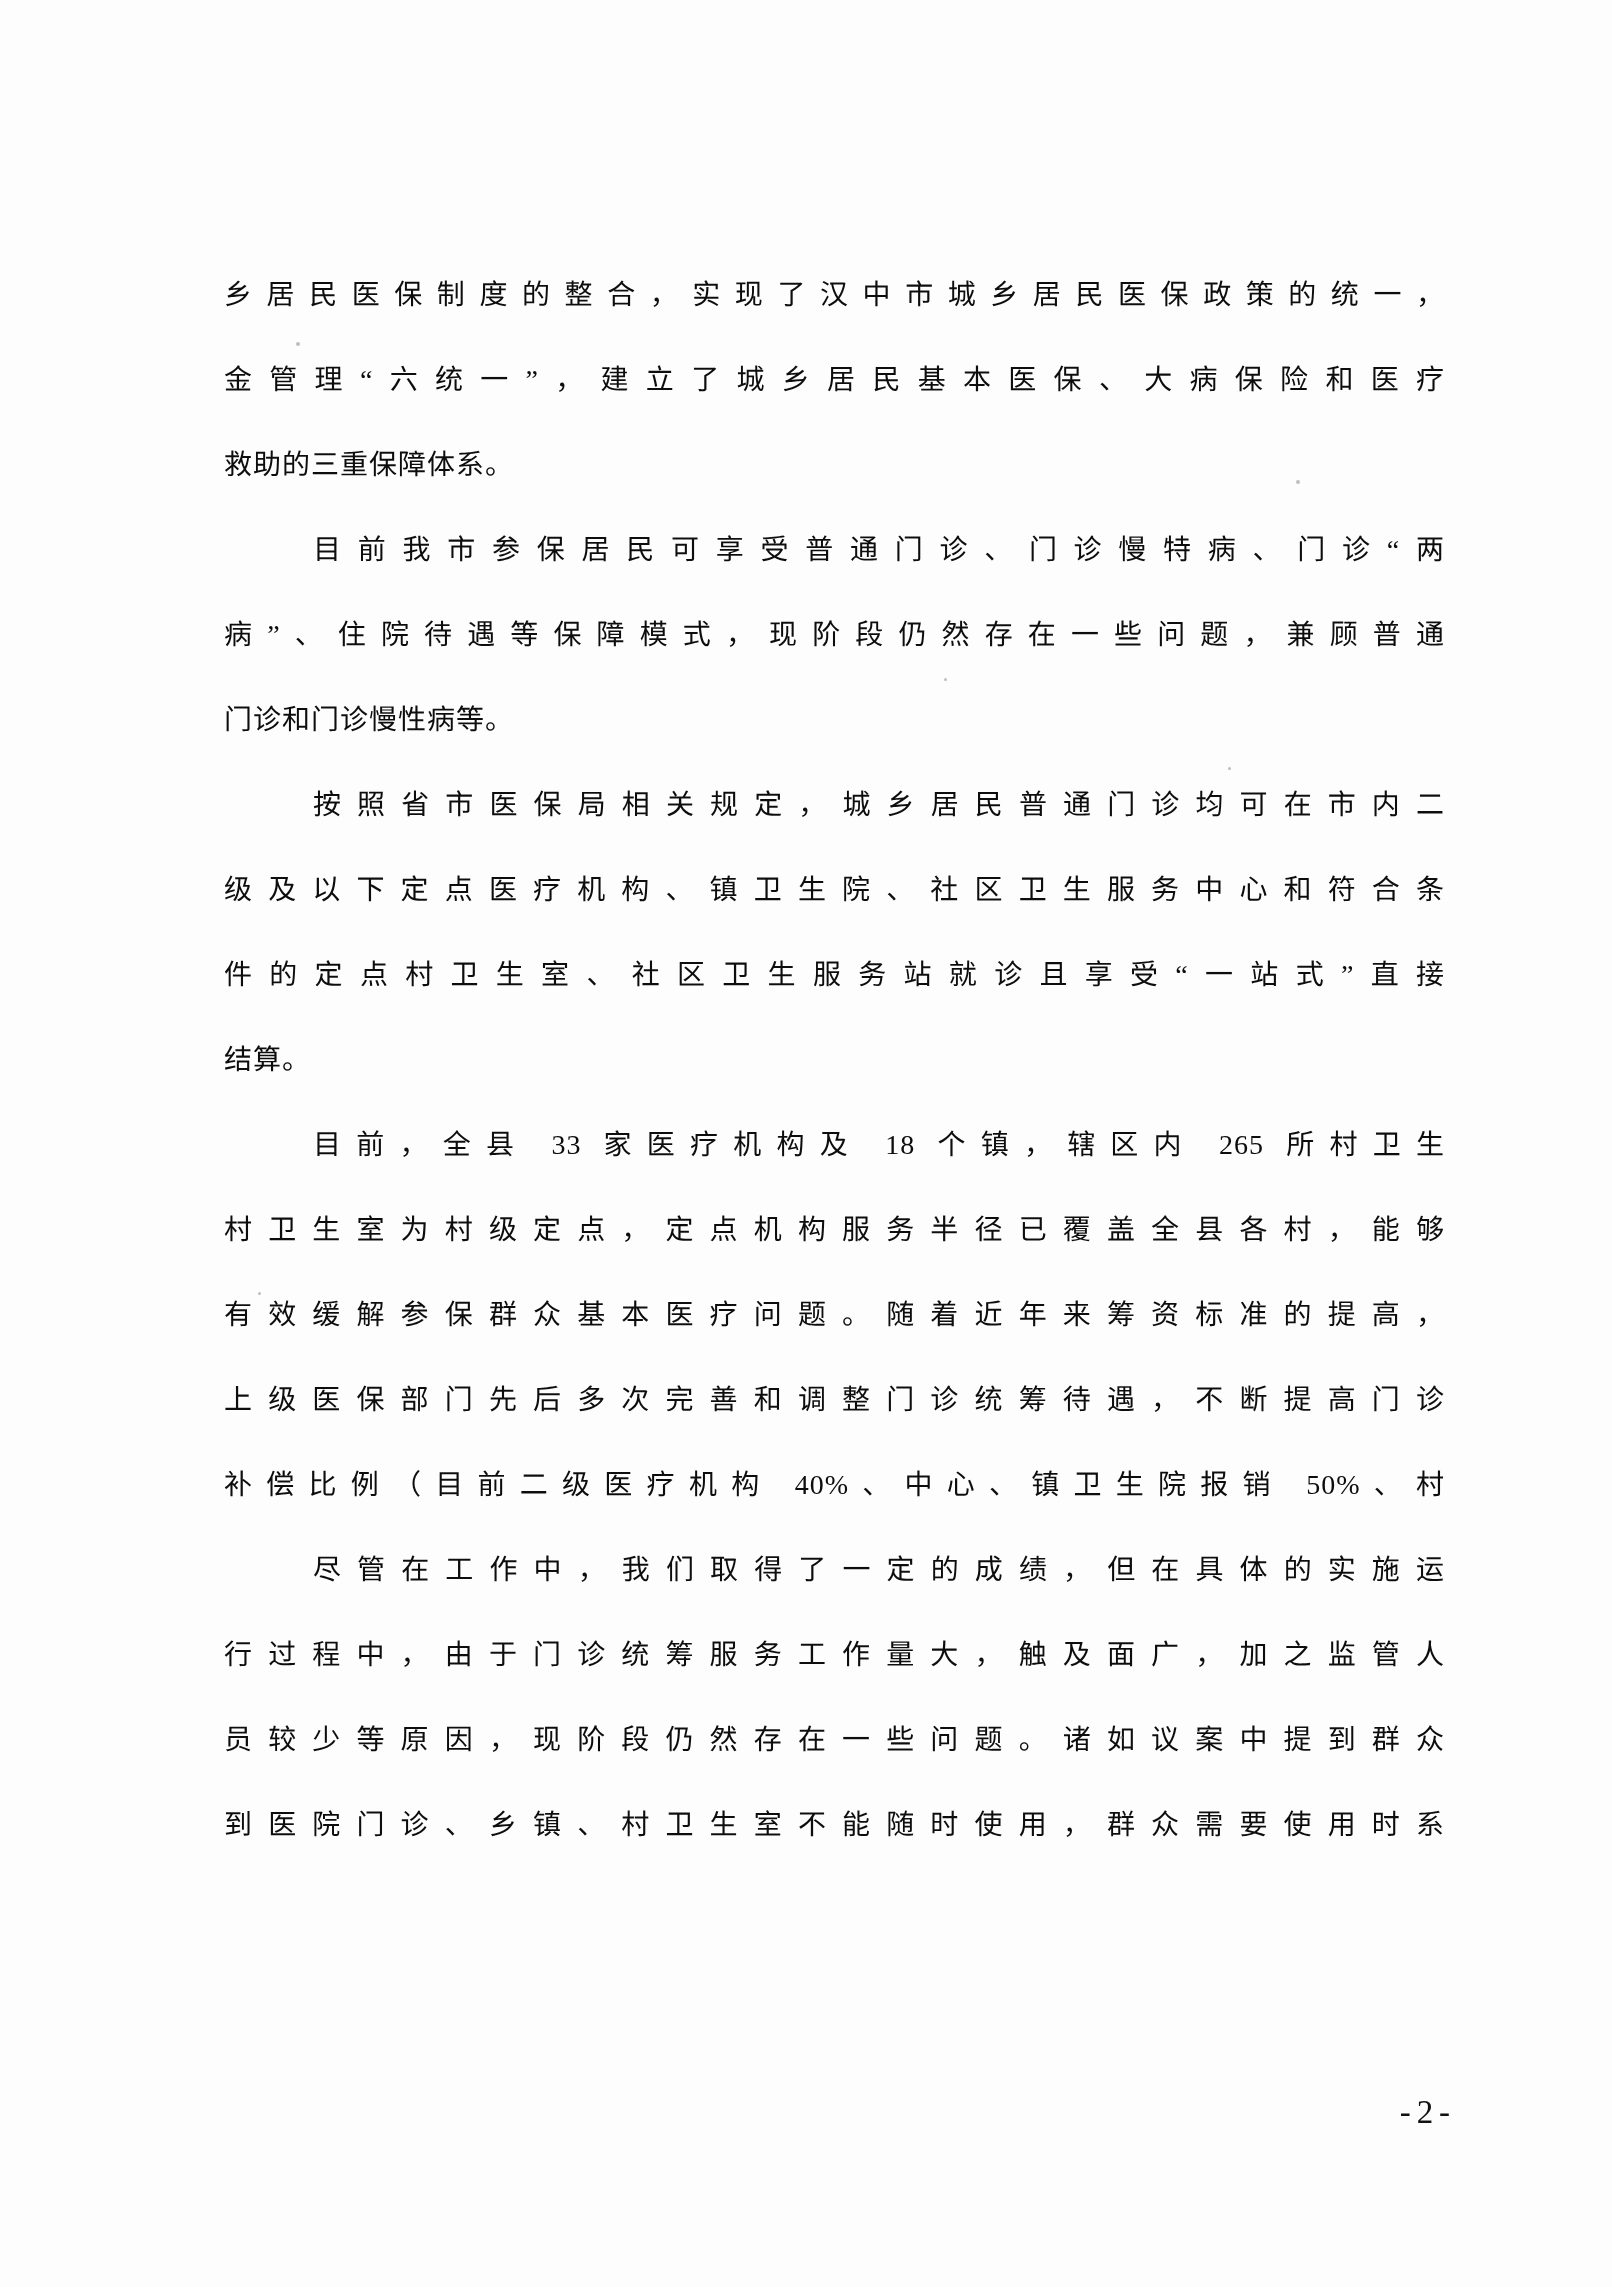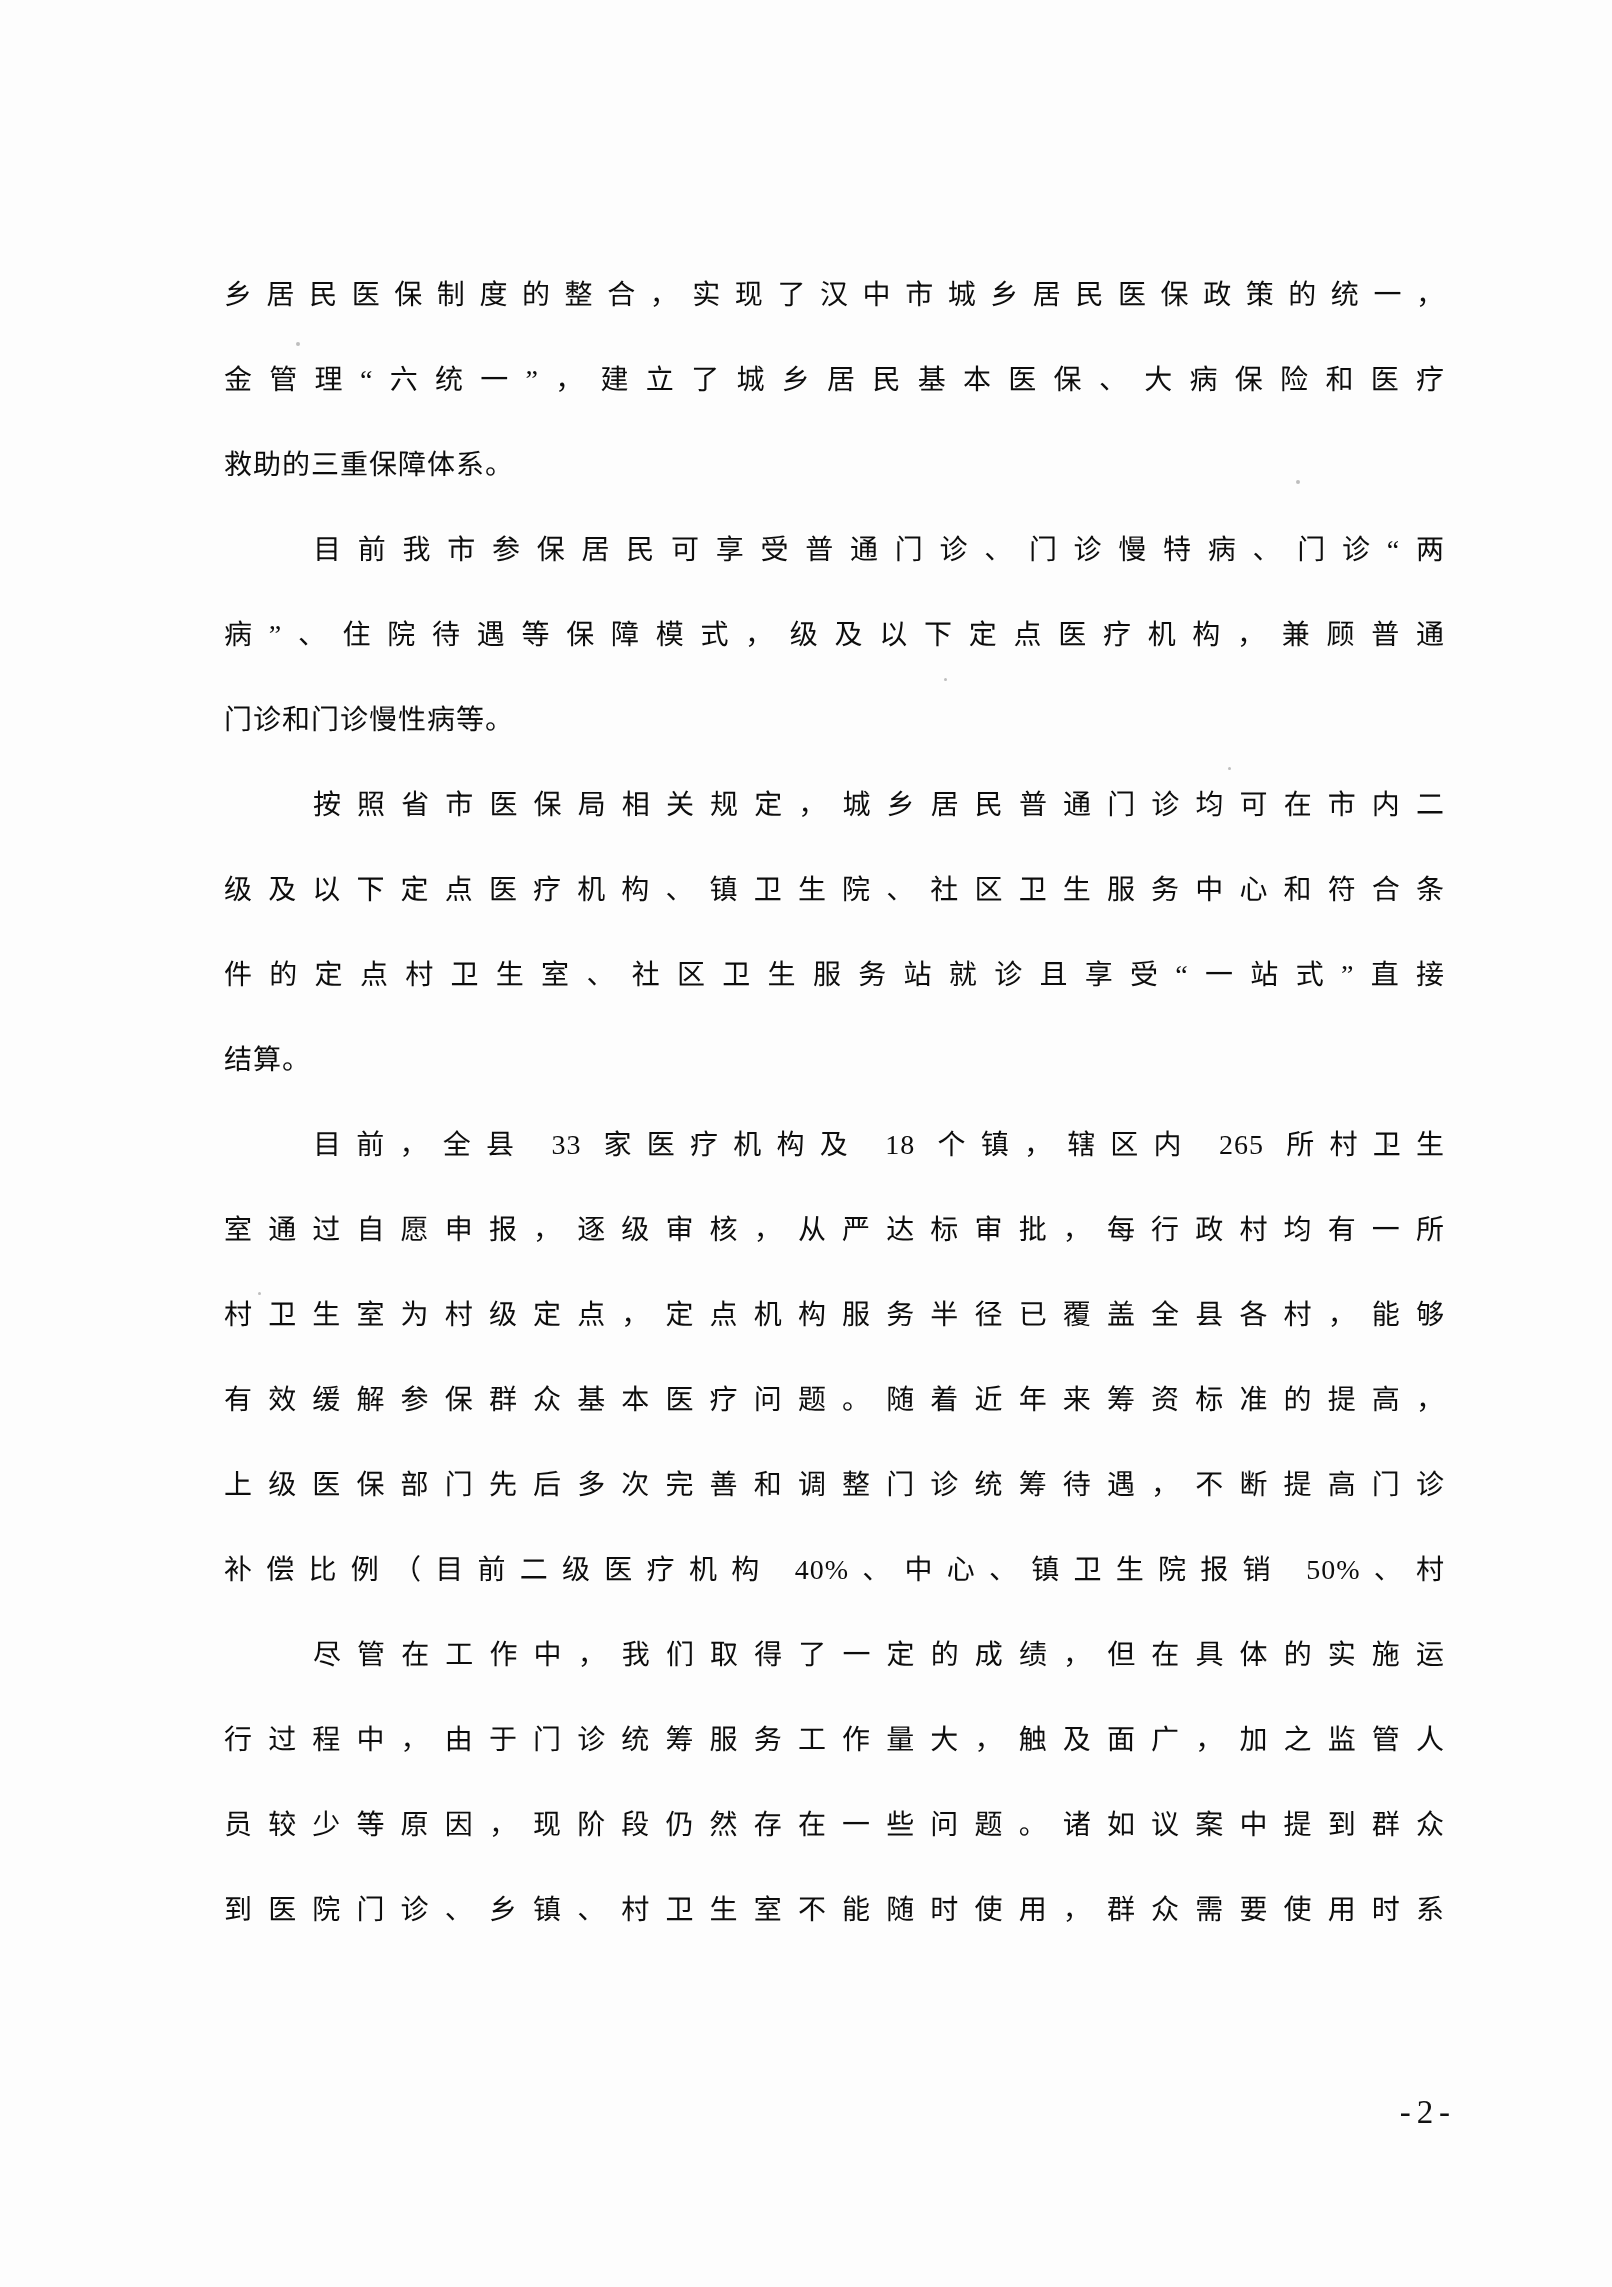--- a/index.html
+++ b/index.html
@@ -56,28 +56,27 @@
 </style>
 </head>
 <body>
 
 <div class="page">
   <div class="text-body" id="text-body">
       <div class="line">乡居民医保制度的整合，实现了汉中市城乡居民医保政策的统一，</div>
       <div class="line">金管理“六统一”，建立了城乡居民基本医保、大病保险和医疗</div>
       <div class="line para-end">救助的三重保障体系。</div>
       <div class="line indent">目前我市参保居民可享受普通门诊、门诊慢特病、门诊“两</div>
-      <div class="line">病”、住院待遇等保障模式，级及以下定点医疗机构，兼顾普通</div>
+      <div class="line">病”、住院待遇等保障模式，现阶段仍然存在一些问题，兼顾普通</div>
       <div class="line para-end">门诊和门诊慢性病等。</div>
       <div class="line indent">按照省市医保局相关规定，城乡居民普通门诊均可在市内二</div>
       <div class="line">级及以下定点医疗机构、镇卫生院、社区卫生服务中心和符合条</div>
       <div class="line">件的定点村卫生室、社区卫生服务站就诊且享受“一站式”直接</div>
       <div class="line para-end">结算。</div>
       <div class="line indent">目前，全县 33 家医疗机构及 18 个镇，辖区内 265 所村卫生</div>
-      <div class="line">室通过自愿申报，逐级审核，从严达标审批，每行政村均有一所</div>
       <div class="line">村卫生室为村级定点，定点机构服务半径已覆盖全县各村，能够</div>
       <div class="line">有效缓解参保群众基本医疗问题。随着近年来筹资标准的提高，</div>
       <div class="line">上级医保部门先后多次完善和调整门诊统筹待遇，不断提高门诊</div>
       <div class="line">补偿比例（目前二级医疗机构 40%、中心、镇卫生院报销 50%、村</div>
       <div class="line indent">尽管在工作中，我们取得了一定的成绩，但在具体的实施运</div>
       <div class="line">行过程中，由于门诊统筹服务工作量大，触及面广，加之监管人</div>
       <div class="line">员较少等原因，现阶段仍然存在一些问题。诸如议案中提到群众</div>
       <div class="line">到医院门诊、乡镇、村卫生室不能随时使用，群众需要使用时系</div>
     </div>
   <div class="page-number">-2-</div>

